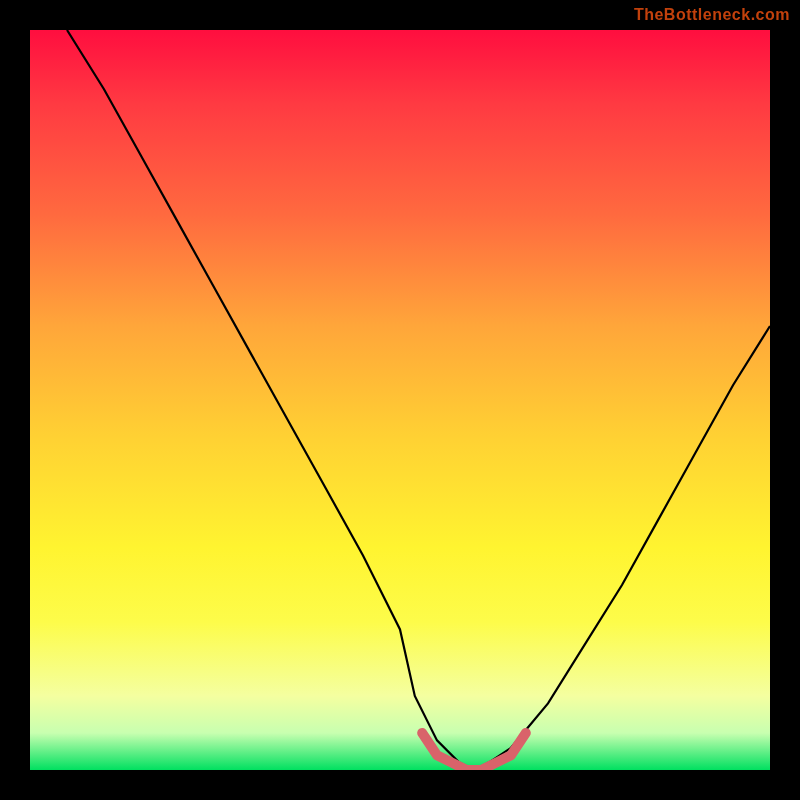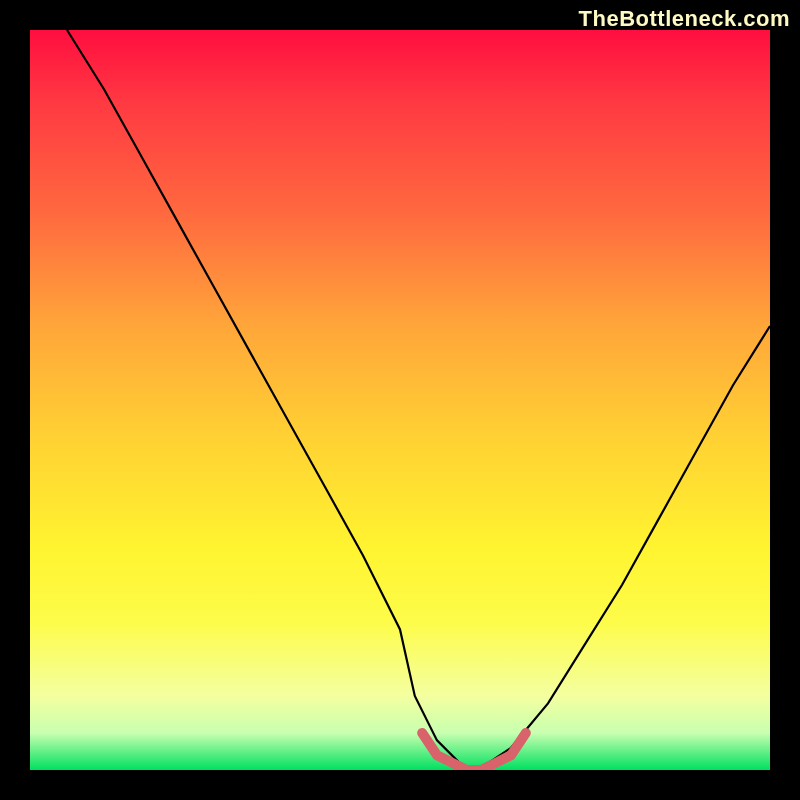--- a/index.html
+++ b/index.html
@@ -34,22 +34,22 @@
       #fff430 70%,
       #fdfc4a 80%,
       #f4ffa0 90%,
       #c8ffb0 95%,
       #00e060 100%);
   }
   .watermark {
     position: absolute;
     top: 6px;
     right: 10px;
-    color: #fef9c3;
-    font-size: 22px;
+    color: #c2410c;
+    font-size: 16px;
     font-weight: 600;
     letter-spacing: 0.5px;
   }
   svg.curve {
     position: absolute;
     top: 0;
     left: 0;
     width: 740px;
     height: 740px;
   }

